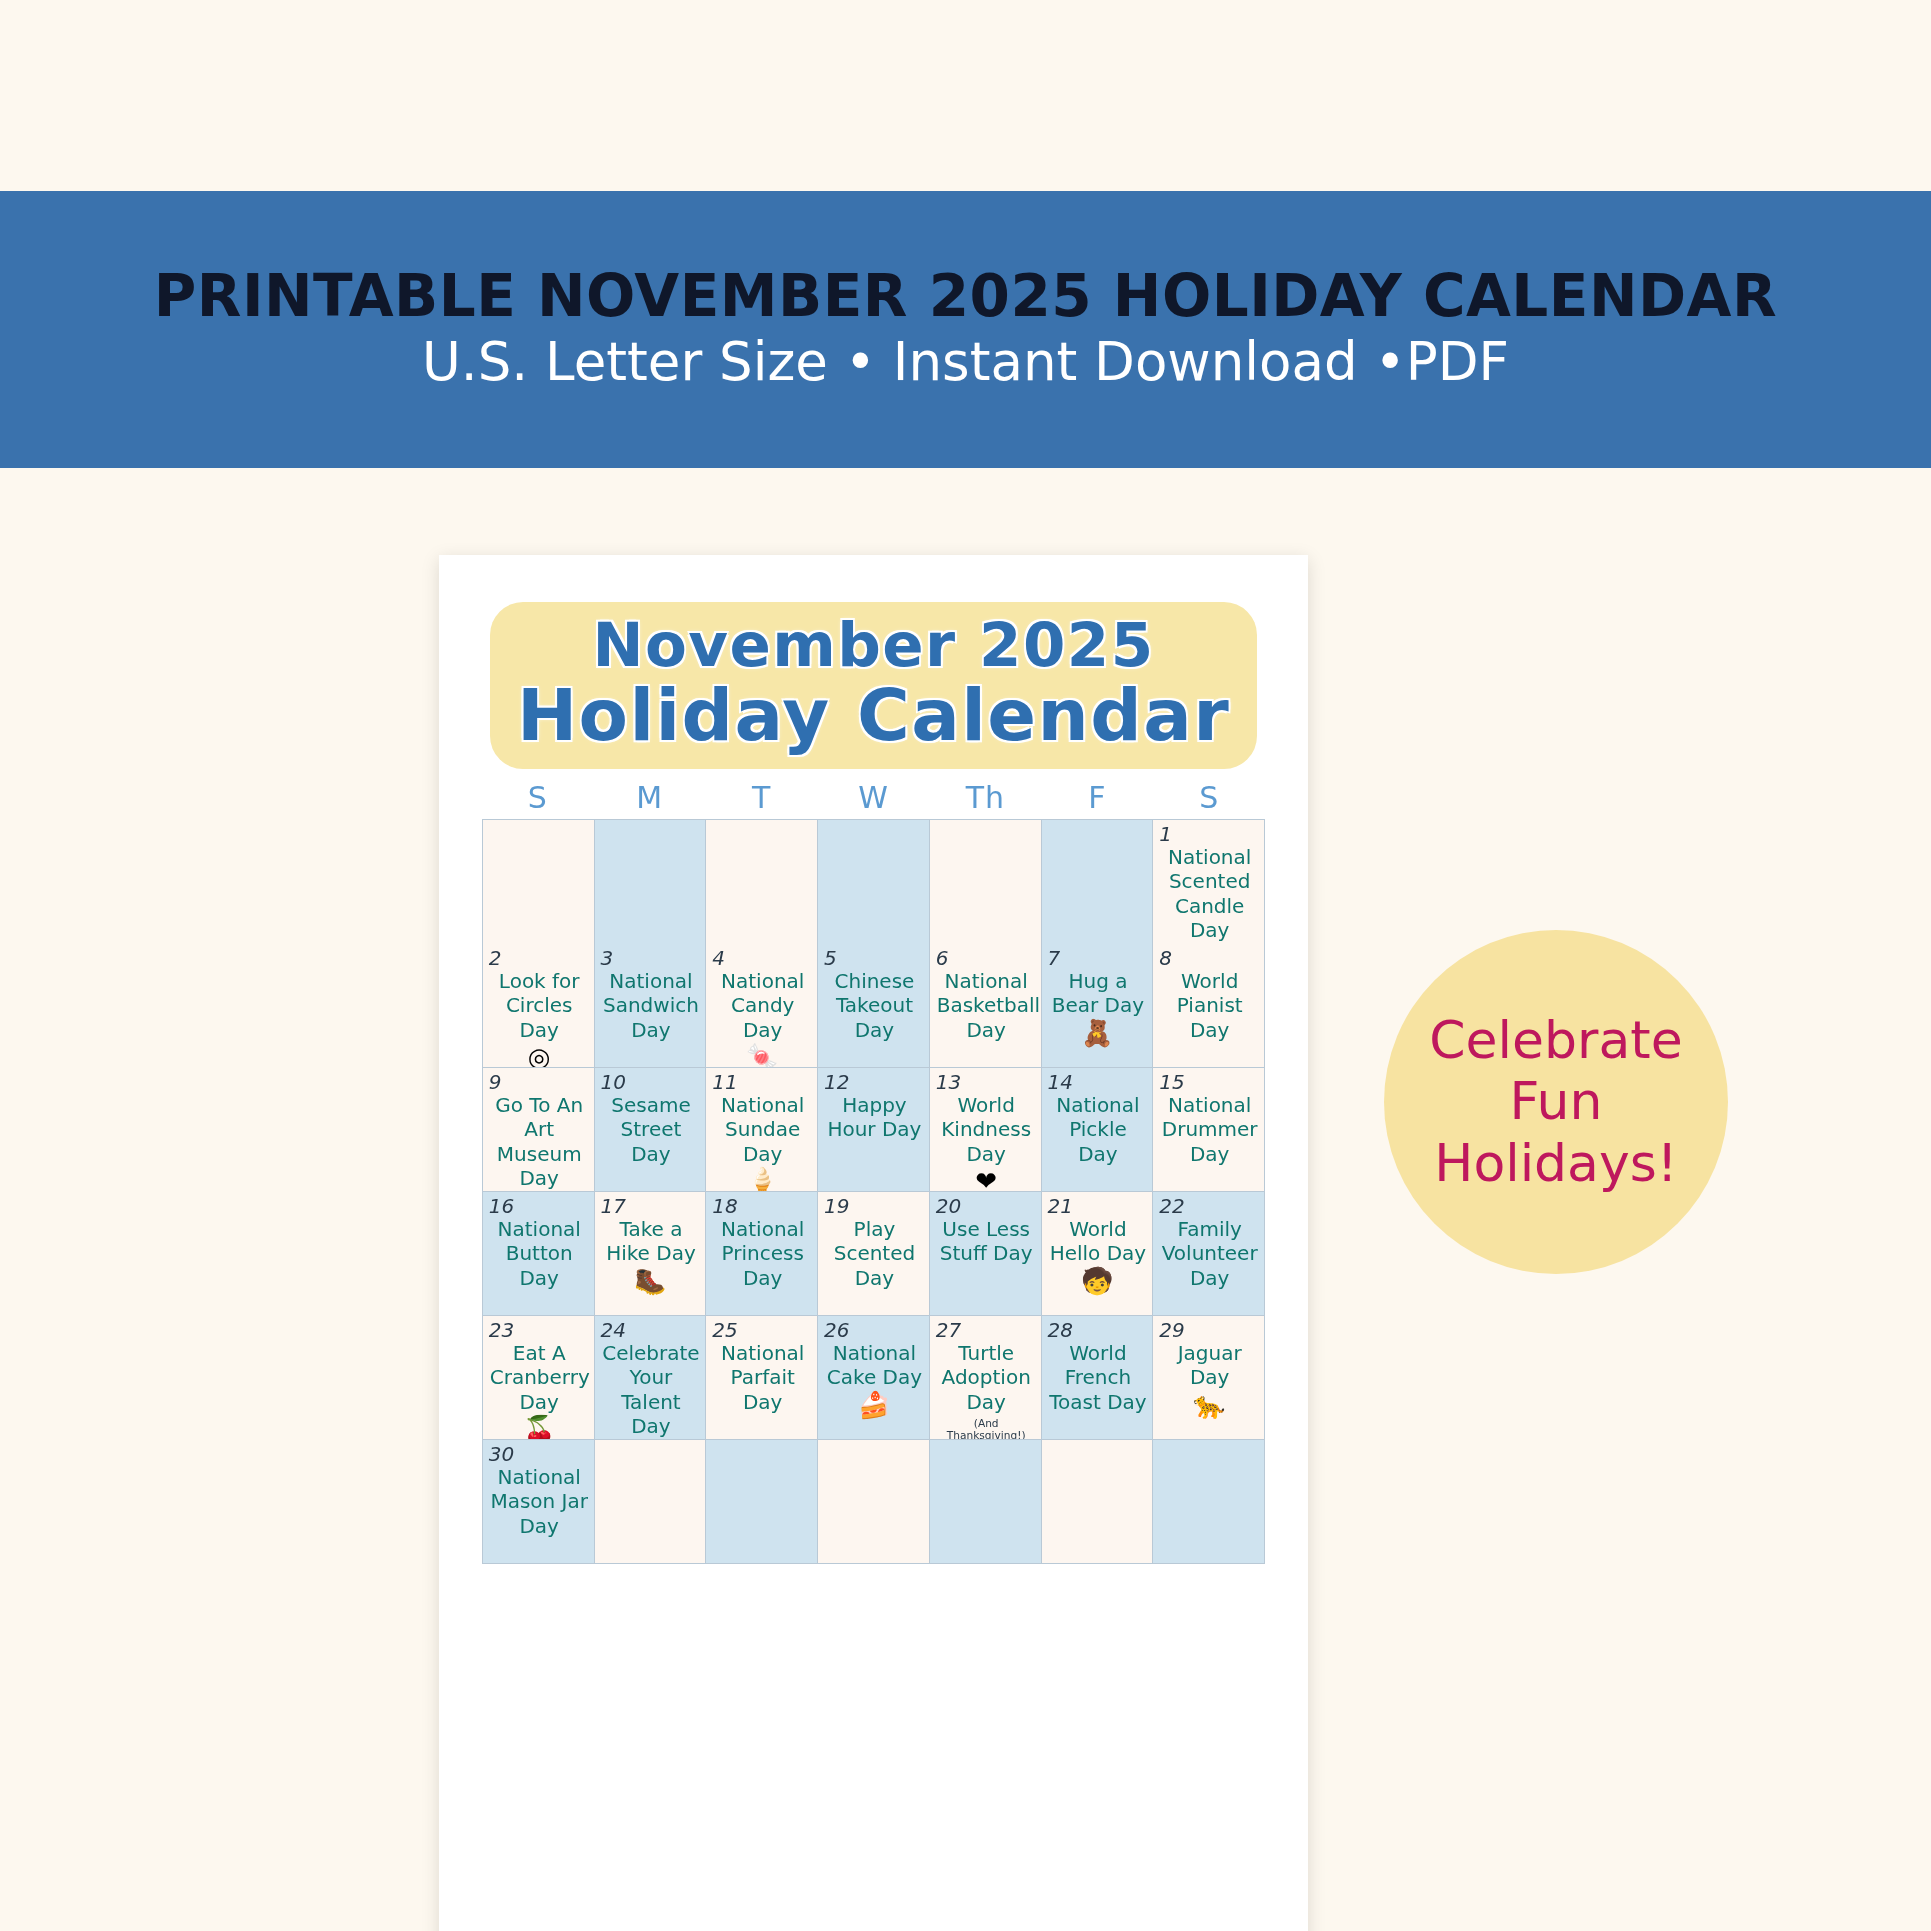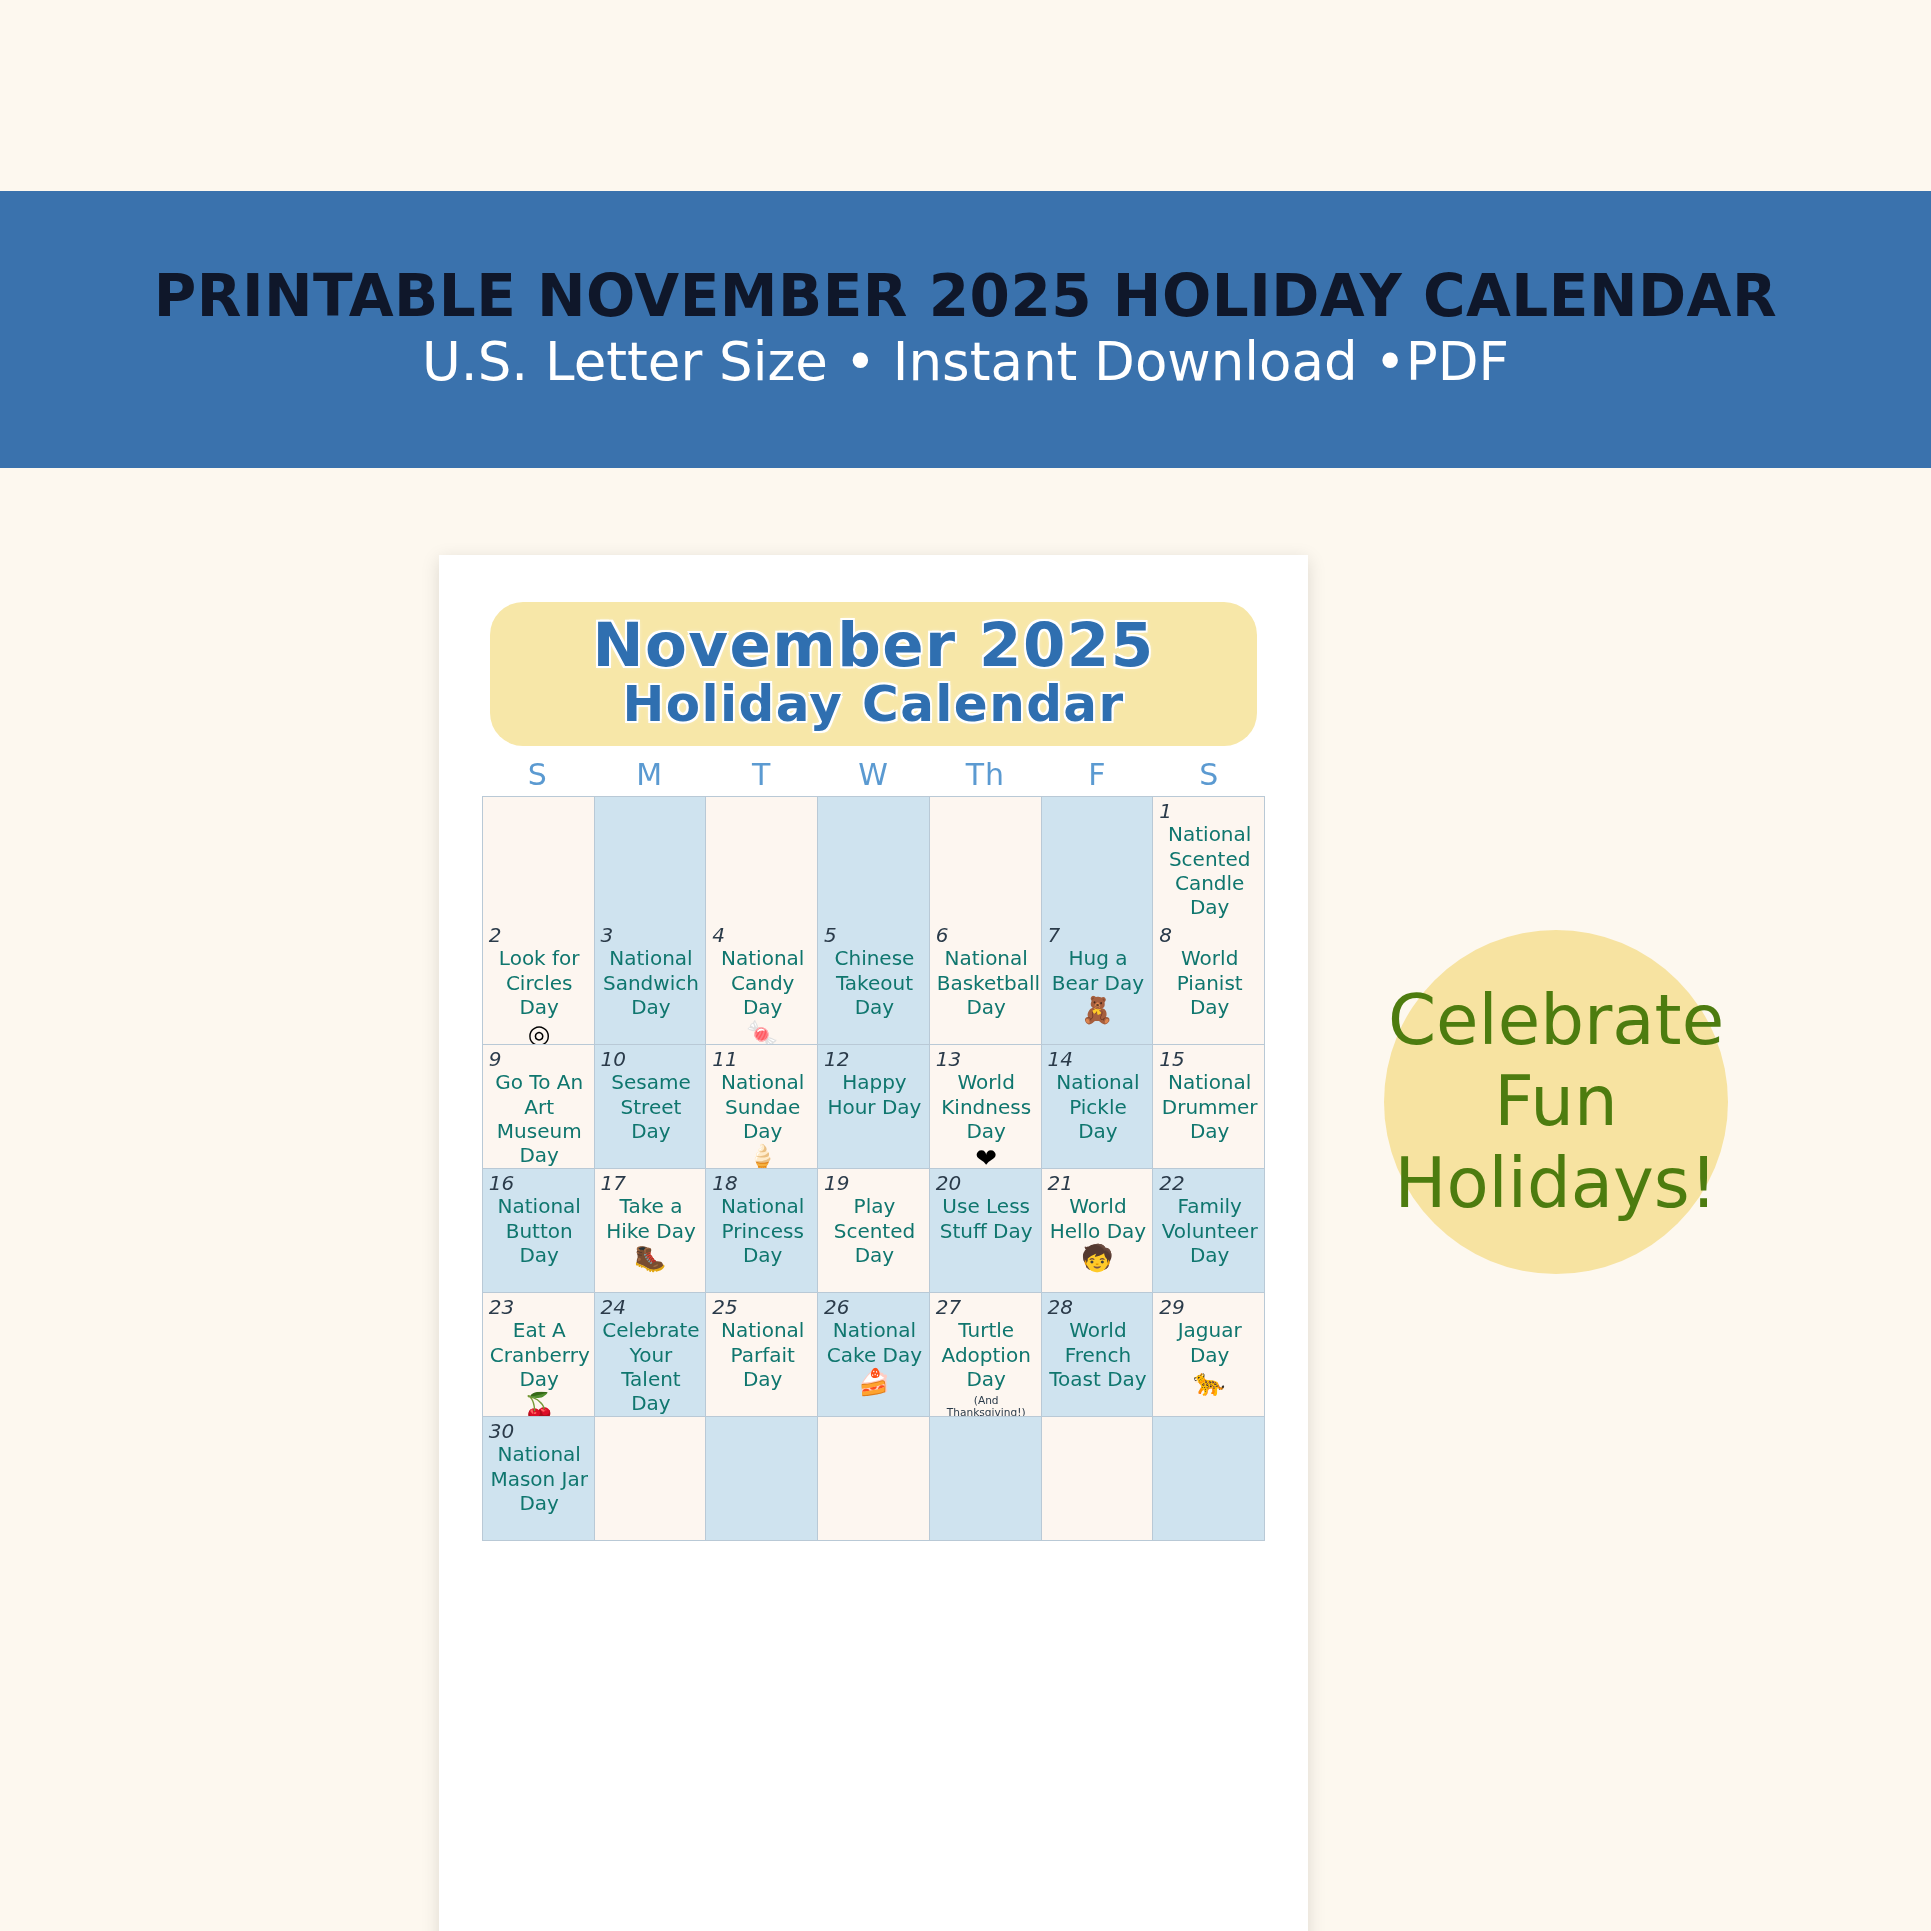--- a/index.html
+++ b/index.html
@@ -57,23 +57,23 @@
     height: 344px;
     border-radius: 50%;
     background: #f7e3a1;
     display: flex;
     align-items: center;
     justify-content: center;
     text-align: center;
   }
   .badge-text {
     font-family: "DejaVu Sans", sans-serif;
-    font-size: 69px;
+    font-size: 52px;
     line-height: 1.18;
-    color: #4d7c0f;
+    color: #be185d;
     white-space: pre-line;
   }
 
   
   .sheet {
     position: absolute;
     left: 439px;
     top: 555px;
     width: 869px;
     height: 1474px;
@@ -97,21 +97,21 @@
     letter-spacing: 1.4px;
     line-height: 1.04;
     text-shadow:
       -1.9px -1.9px 0 #ffffff,
       1.9px -1.9px 0 #ffffff,
       -1.9px 1.9px 0 #ffffff,
       1.9px 1.9px 0 #ffffff,
       0 0 4.8px rgba(255,255,255,0.9);
   }
   .title-line.l1 { font-size: 61px; }
-  .title-line.l2 { font-size: 50px; margin-top: 1.9px; }
+  .title-line.l2 { font-size: 72px; margin-top: 1.9px; }
 
   .dow-row {
     display: grid;
     grid-template-columns: repeat(7, 1fr);
     margin: 11.6px 3.9px 3.9px 3.9px;
   }
   .dow {
     text-align: center;
     font-family: "DejaVu Sans", sans-serif;
     font-size: 30px;

